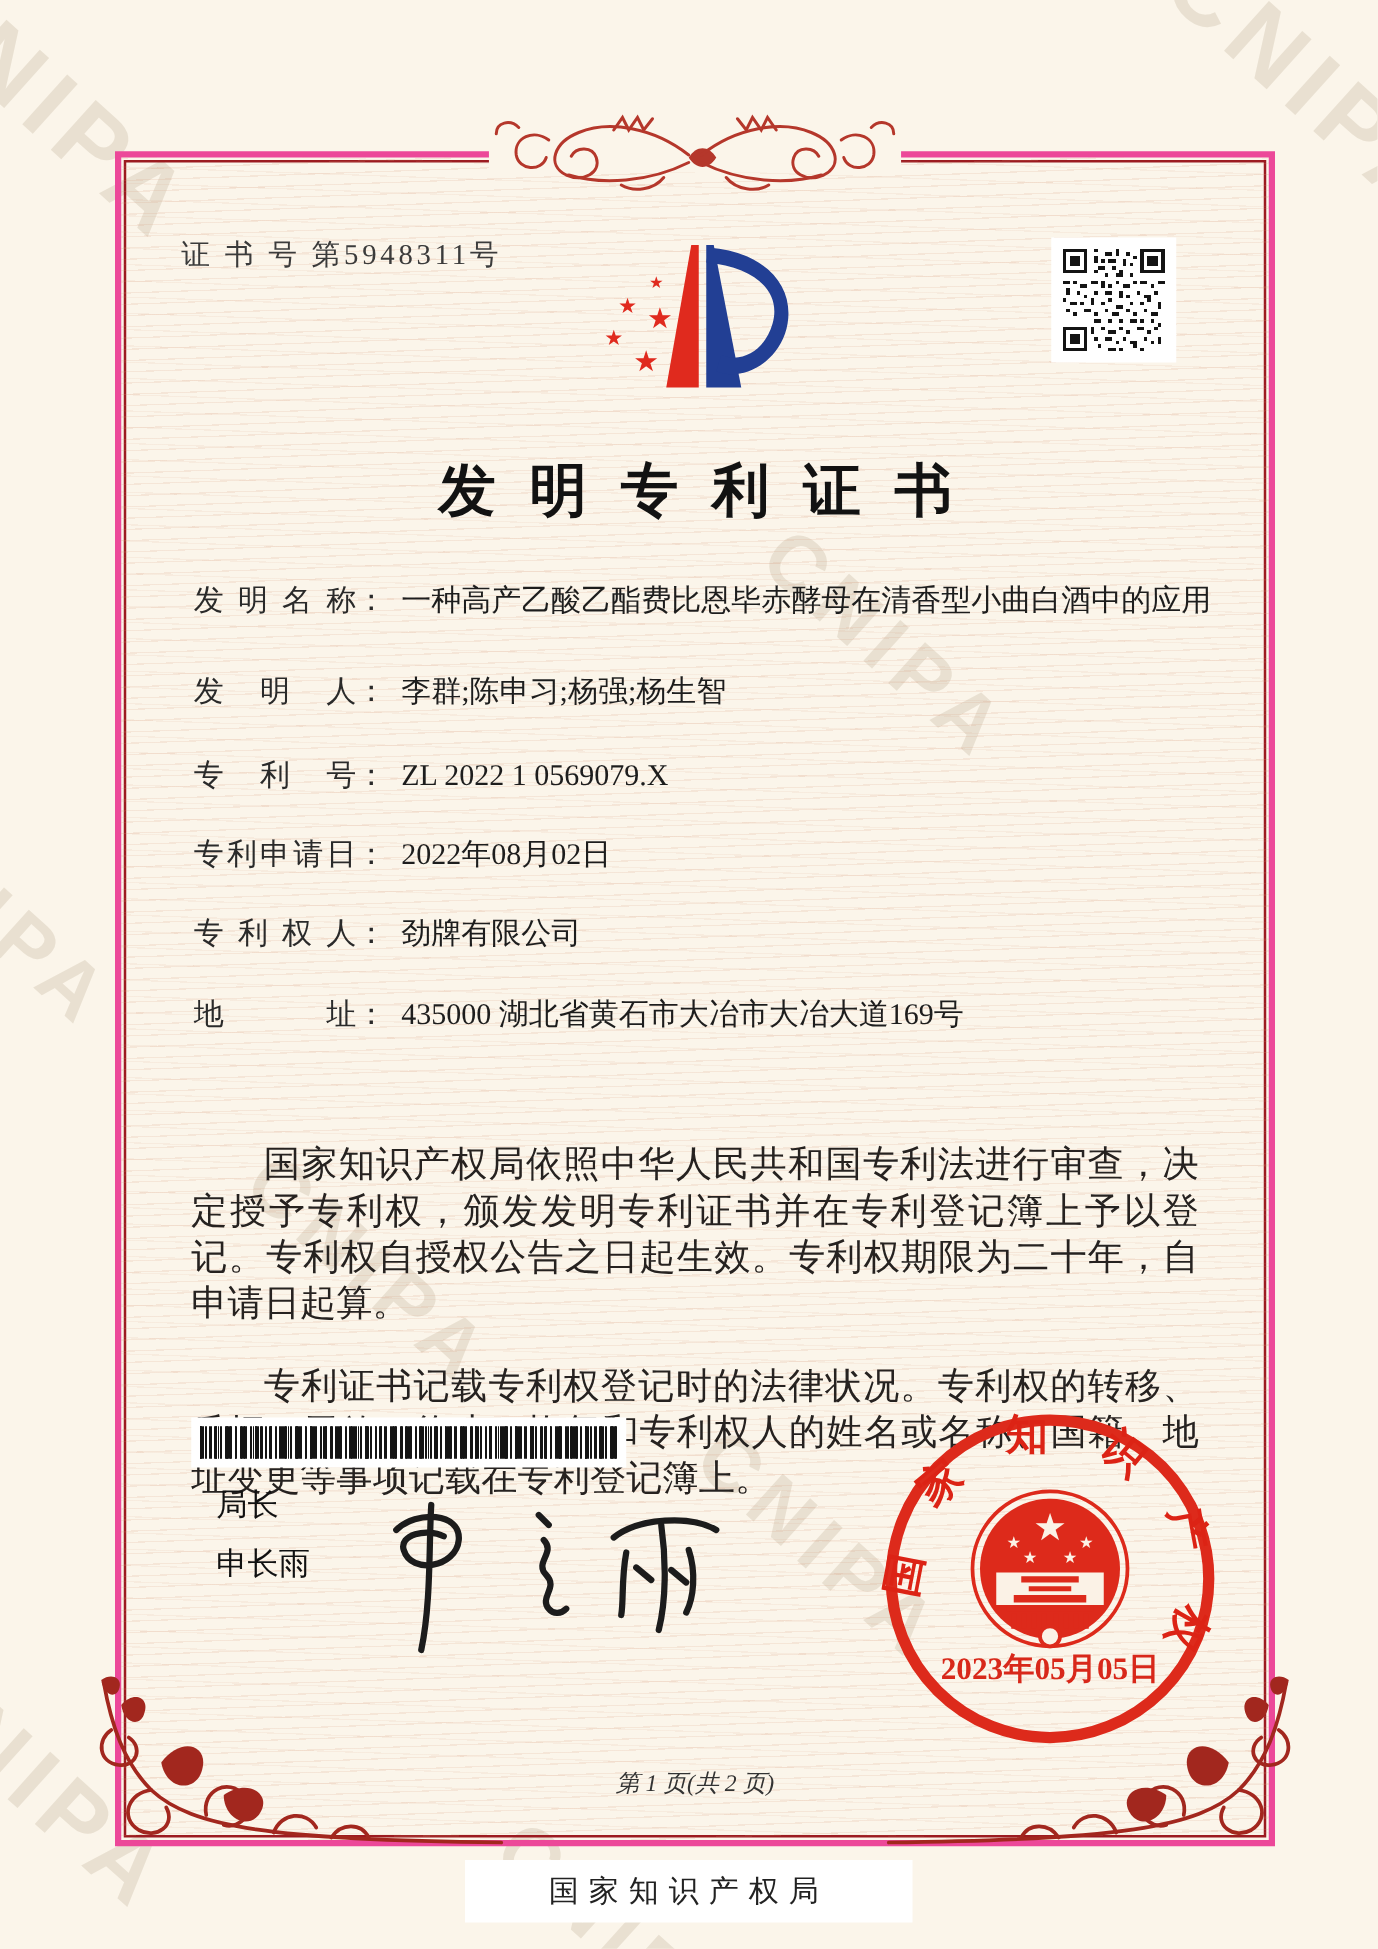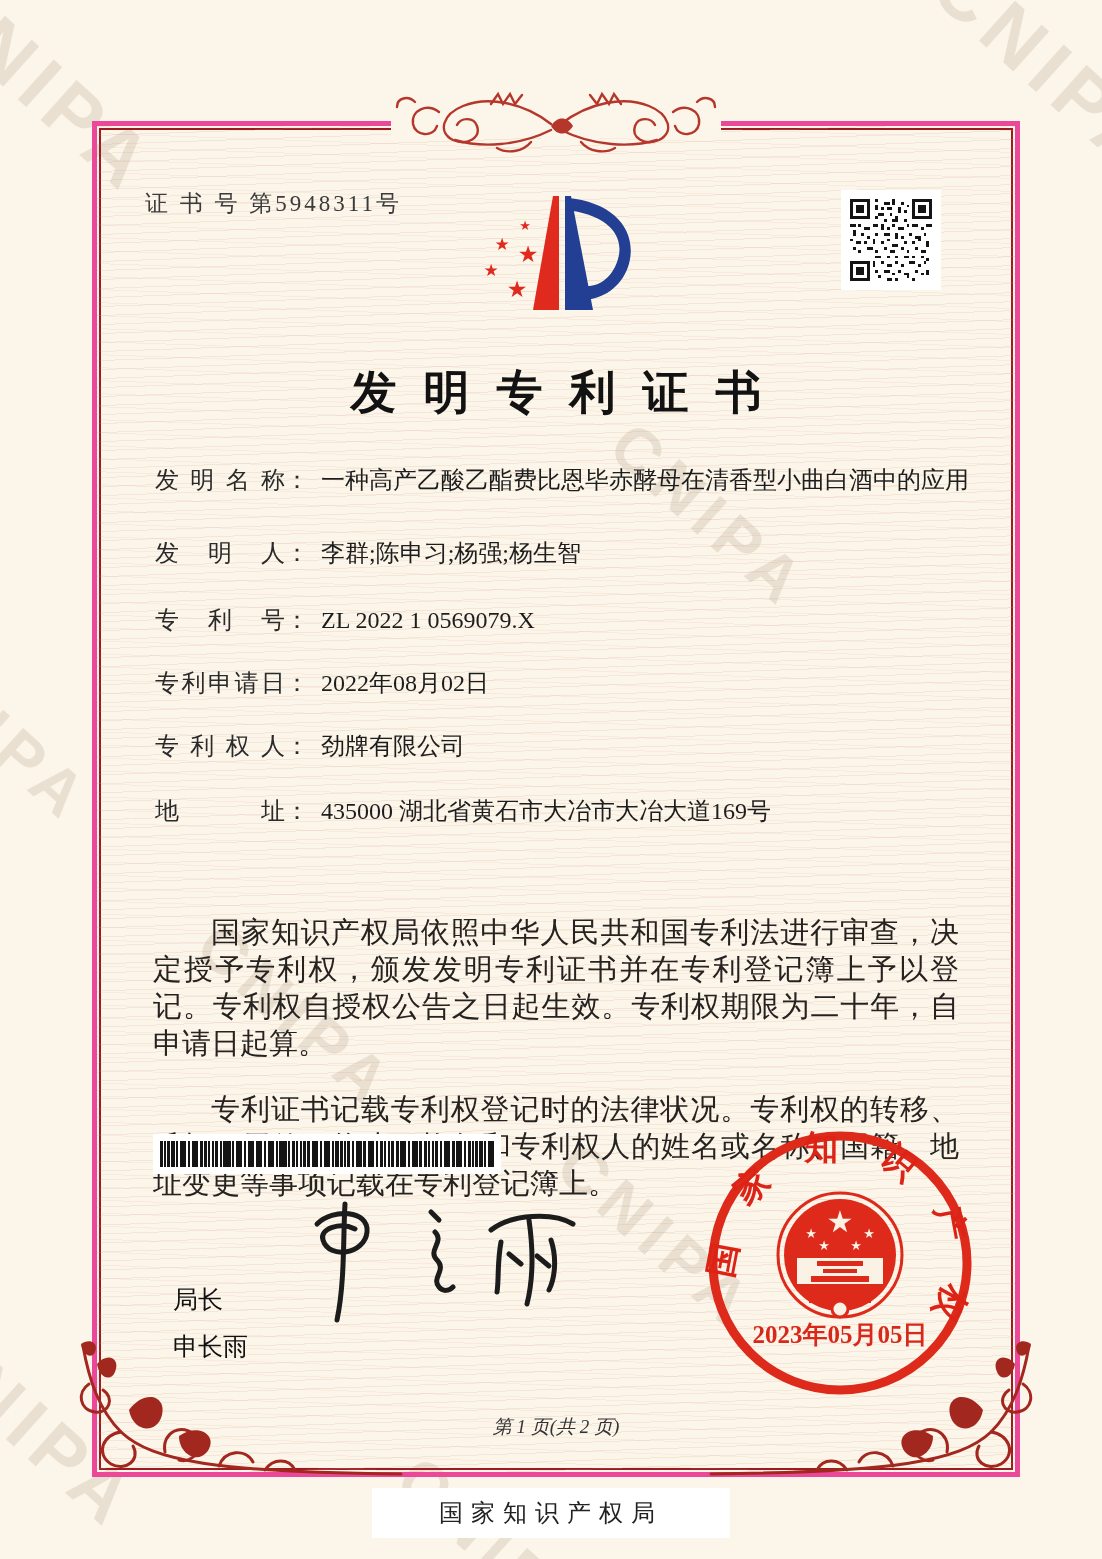--- a/index.html
+++ b/index.html
@@ -54,22 +54,22 @@
 
   
   .barcode-box{position:absolute;left:56px;top:1008px;width:348px;height:40px;background:#ffffff;}
   .barcode{position:absolute;left:7px;top:7px;right:7px;bottom:7px;background-color:#ffffff;
     background-image:
       repeating-linear-gradient(90deg,#141414 0 2px,rgba(0,0,0,0) 2px 4px),
       repeating-linear-gradient(90deg,#141414 0 3px,rgba(0,0,0,0) 3px 11px),
       repeating-linear-gradient(90deg,#141414 0 1px,rgba(0,0,0,0) 1px 7px);}
 
   
-  .signer{position:absolute;left:76px;top:1152px;
-          font-family:Liberation Mono, monospace;
+  .signer{position:absolute;left:76px;top:1055px;
+          font-family:Liberation Sans, sans-serif;
           font-size:25px;color:#111;line-height:47px;}
   .sig-graphic{position:absolute;left:186px;top:1062px;}
 
   
   .seal{position:absolute;left:608px;top:1002px;width:270px;height:270px;}
 
   
   .page-num{position:absolute;left:0;top:1288px;width:100%;text-align:center;
             font-size:19px;color:#333;font-style:italic;}
   .cont-band{position:absolute;left:372px;top:1488px;width:358px;height:50px;background:#ffffff;

